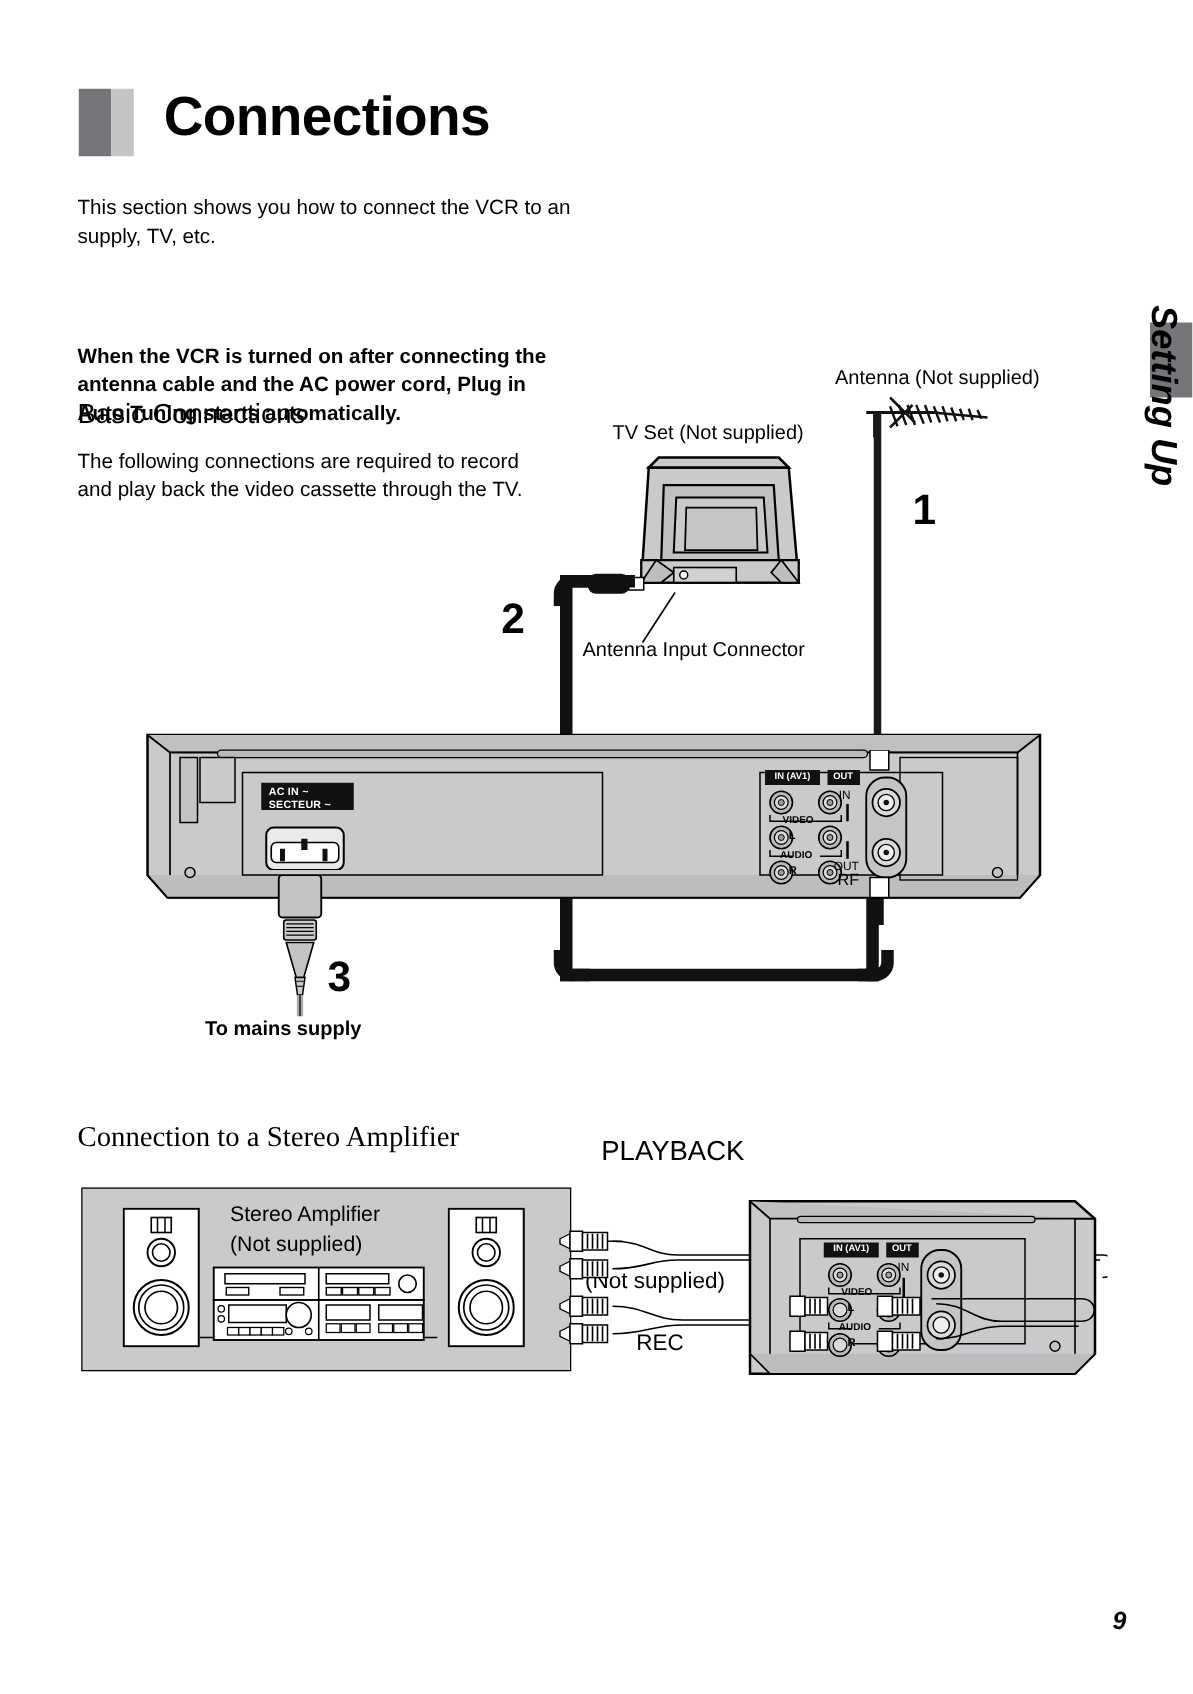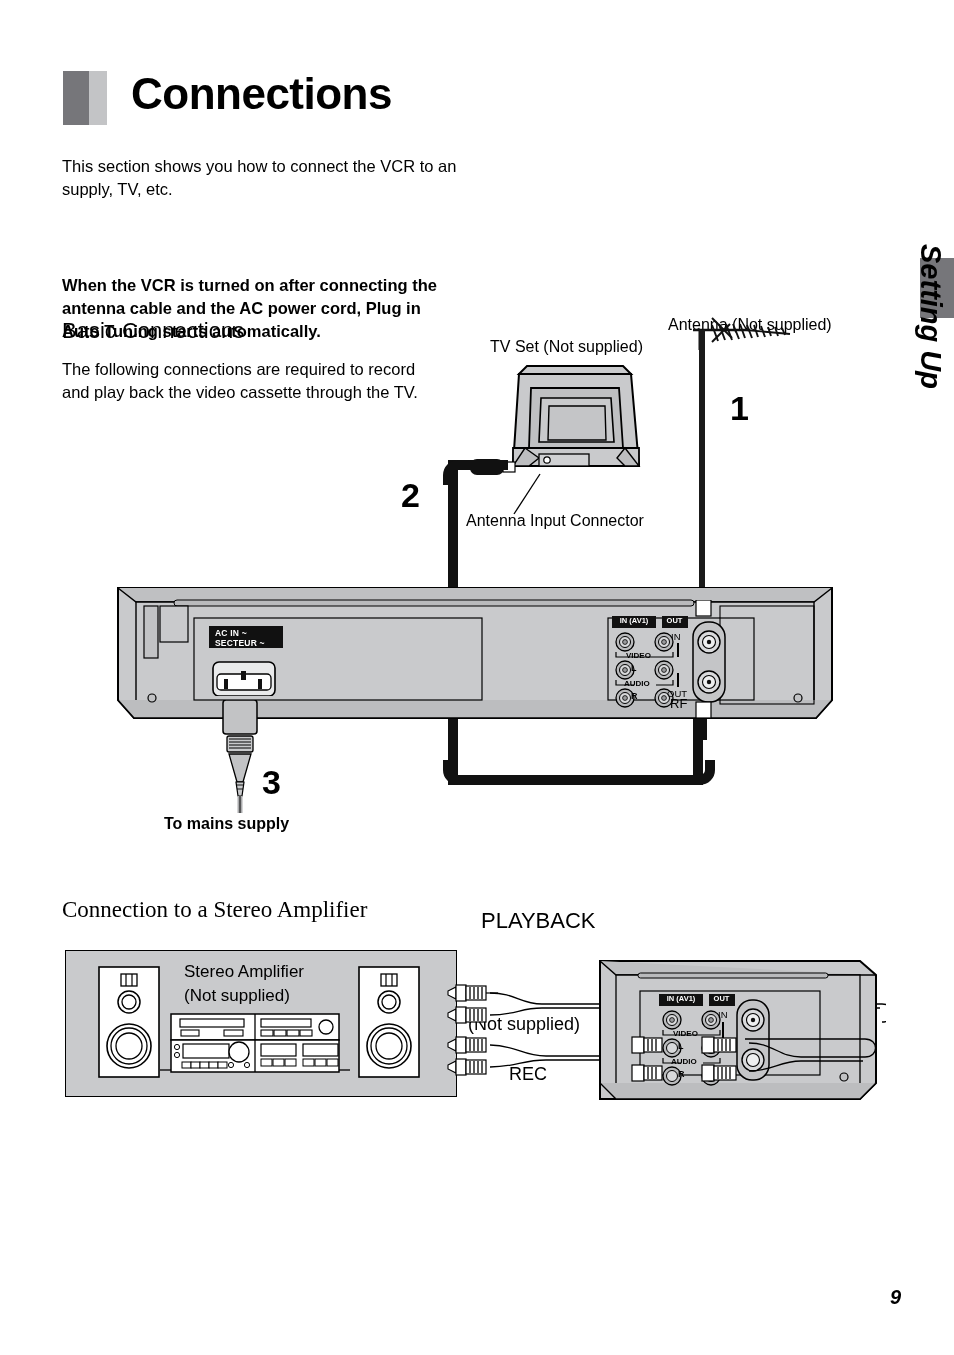--- a/index.html
+++ b/index.html
@@ -22,21 +22,21 @@
   
   #side-tab-block{left:920px;top:258px;width:34px;height:60px;background:#76767a;}
   #side-tab-text{left:840px;top:300px;width:180px;text-align:center;font-size:29px;font-style:italic;font-weight:bold;
      transform:rotate(90deg);transform-origin:50% 50%;}
   #page-num{left:890px;top:1286px;font-size:20px;font-weight:bold;font-style:italic;}
 
   
   .fig-label{font-size:16px;line-height:21px;white-space:nowrap;}
   .step-num{font-size:34px;font-weight:bold;}
 
-  #lbl-antenna{left:668px;top:292px;margin-top:22px;}
+  #lbl-antenna{left:668px;top:292px;}
   #lbl-tvset{left:478px;top:336px;margin-left:12px;}
   #lbl-aic{left:466px;top:510px;}
   #lbl-mains{left:164px;top:813px;font-weight:bold;}
   #step1{left:730px;top:389px;}
   #step2{left:401px;top:476px;}
   #step3{left:262px;top:763px;}
 
   #lbl-playback{left:481px;top:908px;font-size:22px;}
   #lbl-notsup2{left:468px;top:1014px;font-size:18px;}
   #lbl-rec{left:509px;top:1064px;font-size:18px;}

